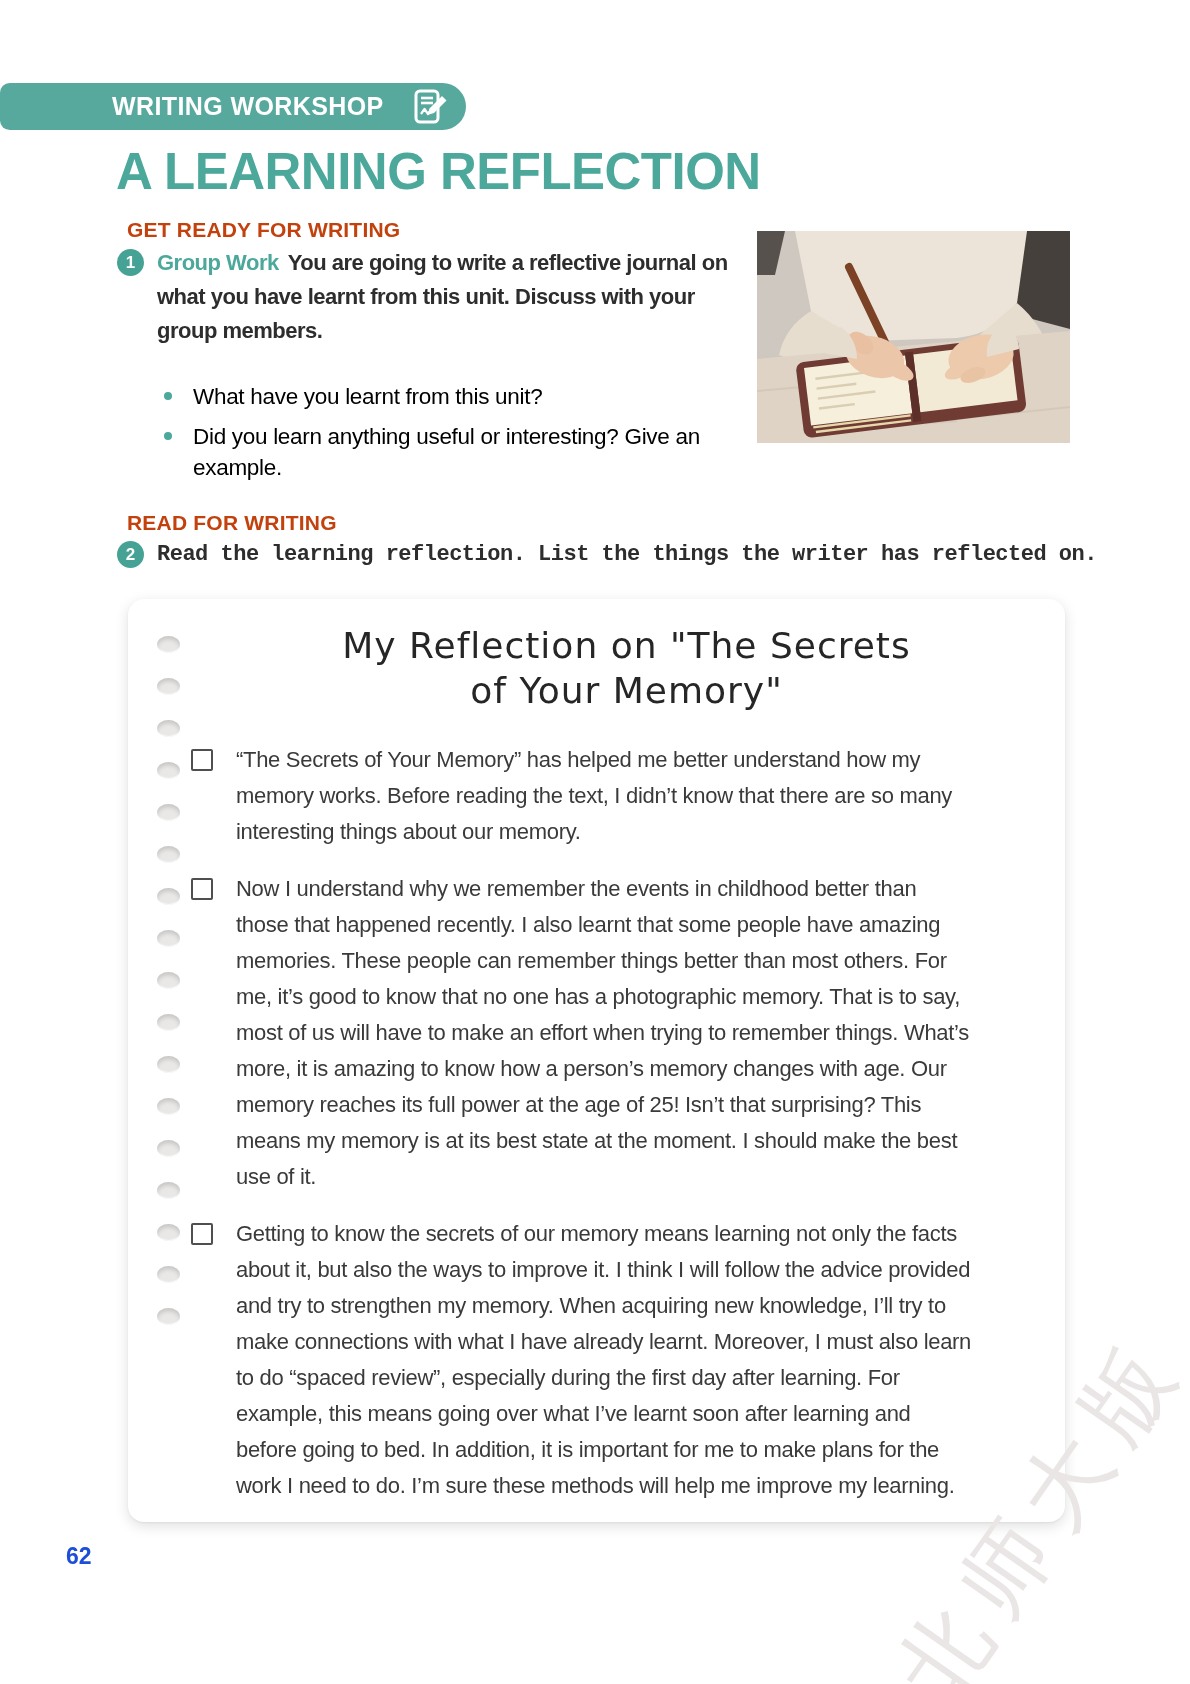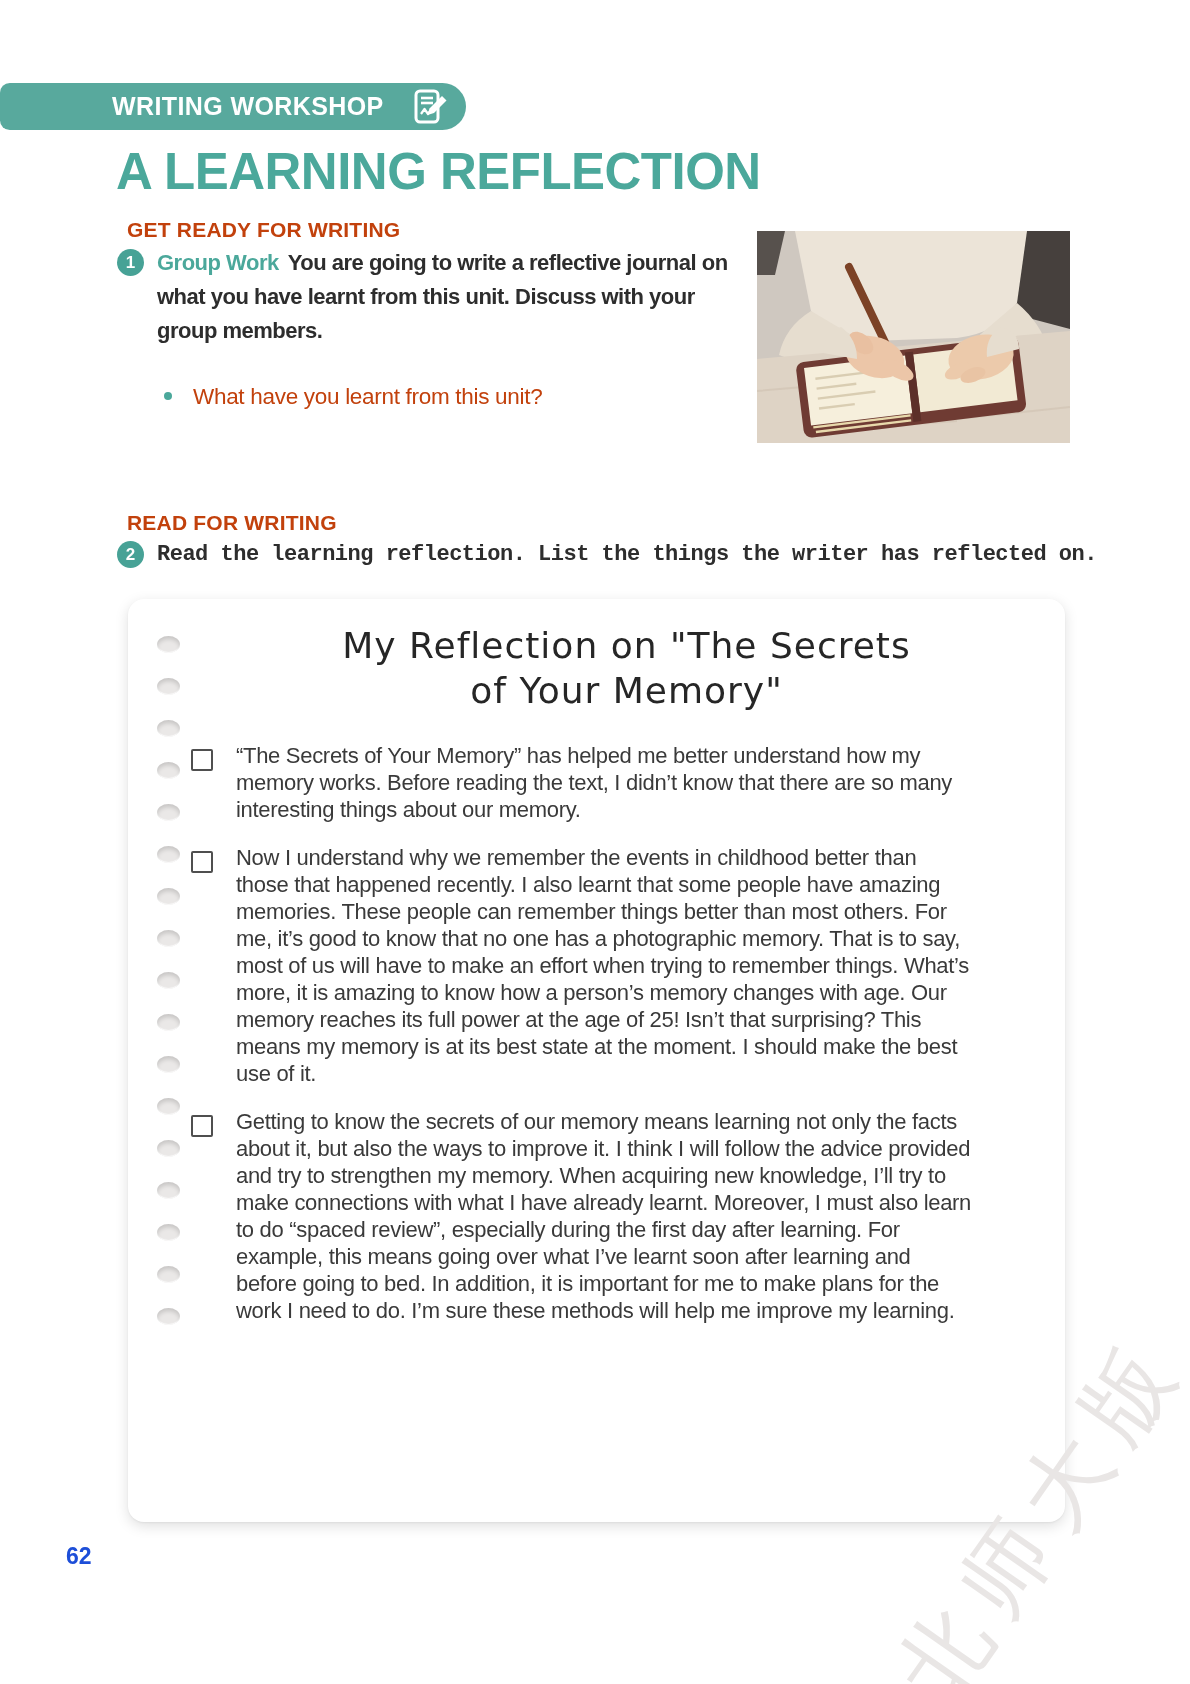--- a/index.html
+++ b/index.html
@@ -32,21 +32,21 @@
   .activity-text{font-size:22px;line-height:34px;font-weight:700;color:#2d2d2d;letter-spacing:-.5px;margin-top:-3px;}
   .activity.one{left:117px;top:249px;}
   .activity.one .activity-text{width:600px;}
   .activity.two{left:117px;top:541px;}
   .activity.two .activity-text{width:980px;font-family:Liberation Mono, monospace;}
   .gw{color:#4ba89b;margin-right:9px;}
   
   .bullets{position:absolute;left:164px;top:381px;width:590px;}
   .bullet{display:flex;margin-bottom:9px;}
   .bullet .dot{width:8px;height:8px;border-radius:50%;background:#4ba89b;flex:none;margin:11px 21px 0 0;}
-  .bullet-text{font-size:22.5px;line-height:31px;color:#c2410c;letter-spacing:-.3px;}
+  .bullet-text{font-size:22.5px;line-height:31px;color:#000000;letter-spacing:-.3px;}
   
   .photo{position:absolute;left:757px;top:231px;width:313px;height:212px;overflow:hidden;background:#cfc8c0;}
   
   .card{
     position:absolute;left:128px;top:599px;width:937px;height:923px;background:#ffffff;border-radius:16px;
     box-shadow:0 1px 2px rgba(0,0,0,.05),0 4px 14px rgba(0,0,0,.13);
   }
   .holes{position:absolute;left:29px;top:37px;display:flex;flex-direction:column;gap:25px;}
   .hole{
     width:23px;height:17px;border-radius:50%;background:#eae8e7;
@@ -55,21 +55,21 @@
   .card-title{
     position:absolute;left:110px;right:50px;top:24px;text-align:center;
     font-family:cursive,"DejaVu Sans",sans-serif;font-size:36px;line-height:45px;color:#262626;letter-spacing:1px;
   }
   .paras{position:absolute;left:63px;top:143px;width:810px;}
   .para{display:flex;margin-bottom:21px;}
   .checkbox{
     width:18px;height:18px;border:2px solid #4f4f4f;border-radius:2px;background:#fff;
     flex:none;margin:7px 23px 0 0;
   }
-  .para-text{width:737px;font-size:22px;line-height:27px;color:#3a3a3a;letter-spacing:-.3px;}
+  .para-text{width:737px;font-size:22px;line-height:36px;color:#3a3a3a;letter-spacing:-.3px;}
   
   .page-number{position:absolute;left:66px;top:1543px;font-size:23px;font-weight:700;color:#1d4ed8;}
   .watermark{
     position:absolute;left:791px;top:1268px;width:500px;height:500px;
     display:flex;align-items:center;justify-content:center;transform:rotate(-55deg);
     font-family:"DejaVu Serif",serif;font-size:88px;letter-spacing:18px;color:#e9e6e5;
     white-space:nowrap;pointer-events:none;
   }
 </style>
 </head>
@@ -96,20 +96,24 @@
 
   <div class="activity one">
     <span class="num">1</span>
     <span class="activity-text"><span class="gw">Group Work</span><span>You are going to write a reflective journal on what you have learnt from this unit. Discuss with your group members.</span></span>
   </div>
 
   <div class="bullets">
     <div class="bullet">
       <span class="dot"></span>
       <span class="bullet-text">What have you learnt from this unit?</span>
+    </div>
+    <div class="bullet">
+      <span class="dot"></span>
+      <span class="bullet-text">Did you learn anything useful or interesting? Give an example.</span>
     </div>
   </div>
 
   <div class="photo">
     <svg width="313" height="212" viewBox="0 0 313 212">
       <rect width="313" height="212" fill="#cfc8c0"></rect>
       <path d="M252 0 H313 V98 L252 82 Z" fill="#46403d"></path>
       <path d="M0 0 H28 L18 44 H0 Z" fill="#57514d"></path>
       <path d="M38 0 H270 L260 72 Q242 102 200 107 L112 110 Q72 106 54 80 Z" fill="#ece4d8"></path>
       <path d="M54 80 Q28 96 22 124 L64 140 Q84 112 98 106 Z" fill="#e6ddcf"></path>

